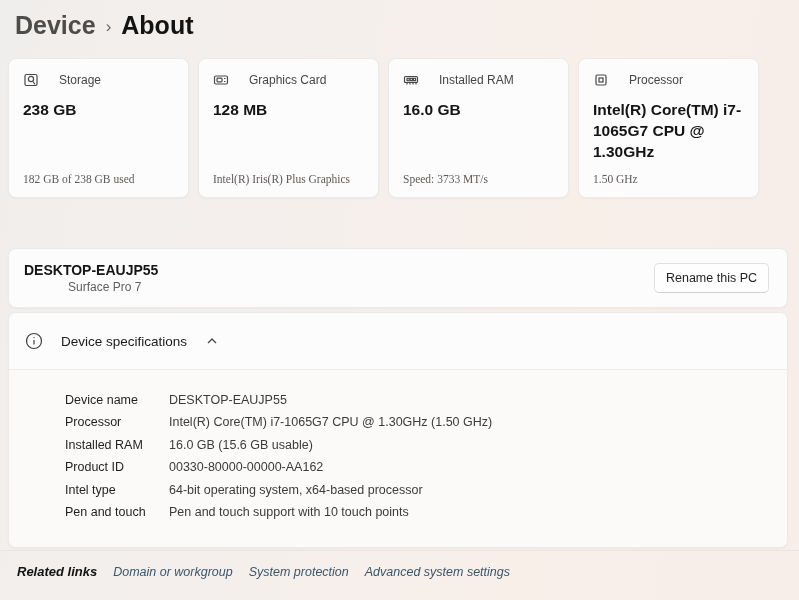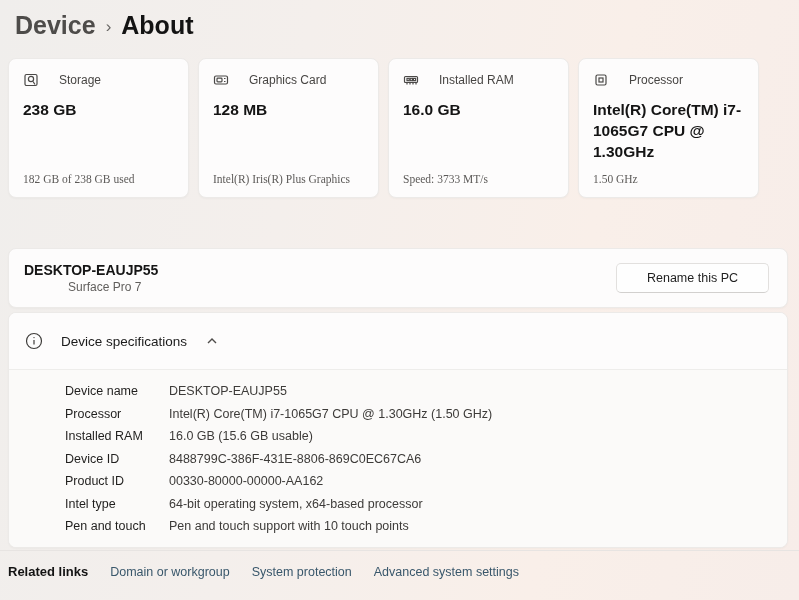--- a/index.html
+++ b/index.html
@@ -37,39 +37,39 @@
     position:absolute; left:8px; width:780px; background:#fdfcfc;
     border:1px solid #eceae8; box-shadow:0 1px 2px rgba(0,0,0,0.03);
   }
   .device-card { top:248px; height:60px; border-radius:8px; display:flex; align-items:center; padding:0 18px 0 15px; }
   .device-names { display:flex; flex-direction:column; gap:2px; }
   .device-name { font-size:14px; font-weight:600; color:#151515; }
   .device-model { font-size:12px; color:#605e5c;margin-left:44px; }
 
   .btn {
     margin-left:auto; background:#fefefe; border:1px solid #e2e0de; border-bottom-color:#d2d0ce;
-    border-radius:5px; font-size:12.5px; color:#1f1f1f; padding:7px 30px; cursor:pointer;
+    border-radius:5px; font-size:12.5px; color:#1f1f1f; padding:7px 11px; cursor:pointer;
     font-family:inherit;
   }
 
   .spec-card { top:312px; height:236px; border-radius:8px; overflow:hidden; display:flex; flex-direction:column; }
   .spec-header { height:56px; display:flex; align-items:center; padding:0 14px 0 16px; background:#fdfcfc; flex:0 0 56px; }
   .info-icon { width:18px; height:18px; color:#3e3c3a; margin-right:18px; }
   .info-icon svg { width:18px; height:18px; display:block; }
   .spec-title { font-size:13.5px; color:#1b1b1b; }
   .copy-btn { padding:7px 22px; }
   .chev-up { width:14px; height:14px; margin:0 8px 0 18px; color:#4e4c4a; cursor:pointer; }
   .chev-up svg { width:14px; height:14px; display:block; }
   .spec-body { background:#fbfaf9; border-top:1px solid #eeedeb; flex:1; padding:14px 0 0 56px; }
-  .spec-row { display:flex; height:22.5px; align-items:flex-start; }
+  .spec-row { display:flex; height:22.5px; align-items:flex-end; }
   .spec-label { width:104px; font-size:12.5px; color:#201f1e; flex:0 0 104px; }
   .spec-value { font-size:12.5px; color:#3d3b39; }
 
   
-  .related { position:absolute; top:550px; left:0; width:799px; border-top:1px solid #e7e4e2; padding:13px 0 0 8px; display:flex; align-items:center; gap:22px; }
+  .related { position:absolute; top:550px; left:0; width:799px; border-top:1px solid #e7e4e2; padding:13px 0 0 17px; display:flex; align-items:center; gap:16px;font-style:italic; }
   .related-title { font-size:13px; font-weight:700; color:#131313; }
   .related-link { font-size:12.5px; color:#39576b; cursor:pointer; }
 </style>
 </head>
 <body>
 
 <div class="breadcrumb">
   <span class="crumb-parent">Device</span>
   <span class="crumb-sep">›</span>
   <span class="crumb-current">About</span>
@@ -171,24 +171,20 @@
     </div>
     <div class="spec-row">
       <span class="spec-label">Processor</span>
       <span class="spec-value">Intel(R) Core(TM) i7-1065G7 CPU @ 1.30GHz (1.50 GHz)</span>
     </div>
     <div class="spec-row">
       <span class="spec-label">Installed RAM</span>
       <span class="spec-value">16.0 GB (15.6 GB usable)</span>
     </div>
     <div class="spec-row">
-      <span class="spec-label">Device ID</span>
-      <span class="spec-value">8488799C-386F-431E-8806-869C0EC67CA6</span>
-    </div>
-    <div class="spec-row">
       <span class="spec-label">Product ID</span>
       <span class="spec-value">00330-80000-00000-AA162</span>
     </div>
     <div class="spec-row">
       <span class="spec-label">Intel type</span>
       <span class="spec-value">64-bit operating system, x64-based processor</span>
     </div>
     <div class="spec-row">
       <span class="spec-label">Pen and touch</span>
       <span class="spec-value">Pen and touch support with 10 touch points</span>

